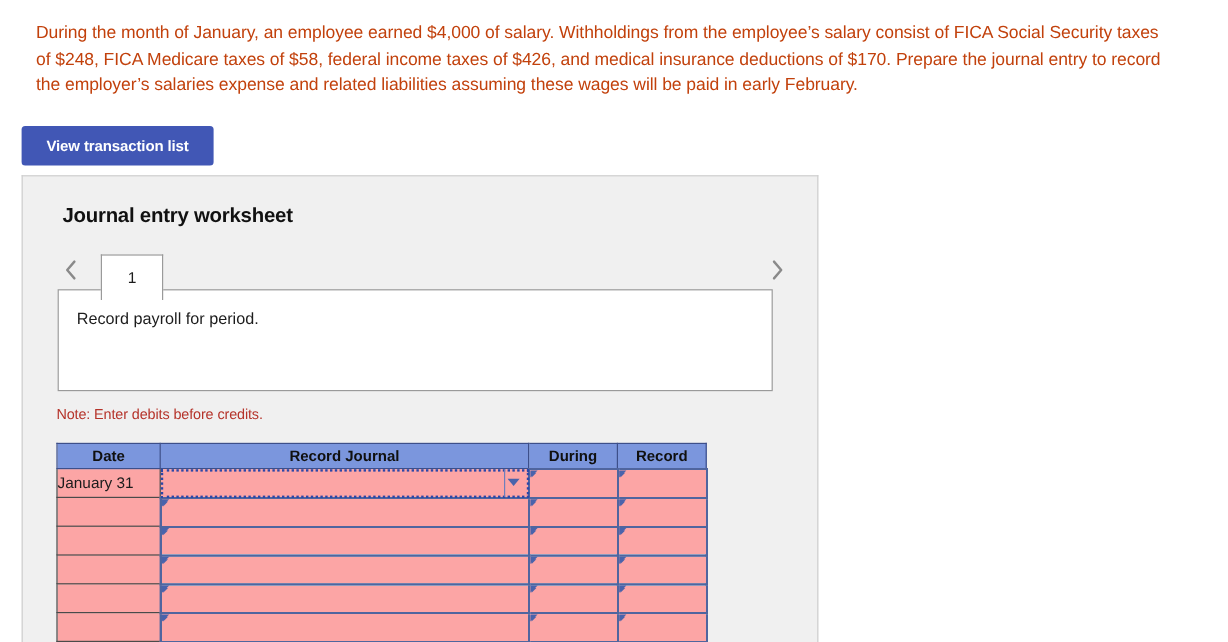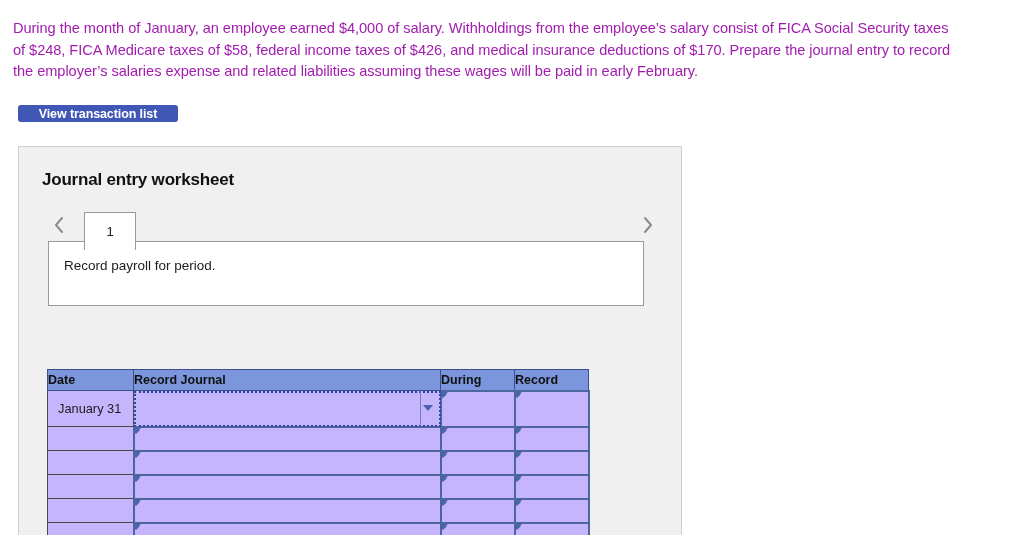--- a/index.html
+++ b/index.html
@@ -9,36 +9,36 @@
     width: 1023px;
     height: 535px;
     background: #ffffff;
     font-family: "Liberation Sans", sans-serif;
     overflow: hidden;
   }
 
   
   #problem-statement {
     position: absolute;
-    left: 13px;
+    left: 30px;
     top: 18px;
     width: 950px;
     font-size: 14.6px;
     line-height: 21.5px;
-    color: #a21caf;
+    color: #c2410c;
     letter-spacing: -0.05px;
   }
 
   
   #view-transaction-list-button {
     position: absolute;
     left: 18px;
     top: 105px;
     width: 160px;
-    height: 17px;
+    height: 33px;
     background: #4157b5;
     border: none;
     border-radius: 3px;
     color: #ffffff;
     font-family: "Liberation Sans", sans-serif;
     font-size: 12.5px;
     font-weight: bold;
     letter-spacing: -0.1px;
     cursor: pointer;
     padding: 0;
@@ -51,21 +51,21 @@
     top: 146px;
     width: 664px;
     height: 400px;
     background: #f0f0f0;
     border: 1px solid #cfcfcf;
     border-bottom: none;
   }
 
   #worksheet-title {
     position: absolute;
-    left: 23px;
+    left: 33px;
     top: 23px;
     font-size: 17px;
     font-weight: bold;
     color: #111111;
     letter-spacing: -0.2px;
   }
 
   
   #tab-strip {
     position: absolute;
@@ -110,21 +110,21 @@
     cursor: pointer;
     z-index: 3;
   }
 
   
   #entry-description-box {
     position: absolute;
     left: 29px;
     top: 94px;
     width: 596px;
-    height: 65px;
+    height: 85px;
     background: #ffffff;
     border: 1px solid #9a9a9a;
     z-index: 2;
   }
   #entry-description-text {
     position: absolute;
     left: 15px;
     top: 16px;
     font-size: 13.5px;
     color: #1c1c1c;
@@ -149,26 +149,26 @@
     border-collapse: collapse;
     table-layout: fixed;
   }
   #journal-table th {
     background: #7b96dd;
     border: 1px solid #3d4f8a;
     height: 21px;
     font-size: 12.5px;
     font-weight: bold;
     color: #10100f;
-    text-align: left;
+    text-align: center;
     padding: 0;
   }
   #journal-table td {
-    background: #c4b5fd;
-    padding: 10px;
+    background: #fca5a5;
+    padding: 0;
     height: 24px;
     vertical-align: middle;
   }
   .col-date   { width: 86px; }
   .col-gj     { width: 307px; }
   .col-debit  { width: 74px; }
   .col-credit { width: 74px; }
 
   td.cell-date {
     border: 1px solid #4a4a4a;
@@ -261,20 +261,21 @@
       <svg width="13" height="20" viewBox="0 0 13 20" aria-hidden="true">
         <polyline points="4,3 10,10 4,17" fill="none" stroke="#8a8a8a" stroke-width="2" stroke-linecap="round" stroke-linejoin="round"></polyline>
       </svg>
     </button>
   </div>
 
   <div id="entry-description-box">
     <div id="entry-description-text">Record payroll for period.</div>
   </div>
 
+  <div id="debits-note">Note: Enter debits before credits.</div>
 
   <table id="journal-table">
     <colgroup>
       <col class="col-date">
         <col class="col-gj">
         <col class="col-debit">
         <col class="col-credit">
     </colgroup>
     <thead>
       <tr>

